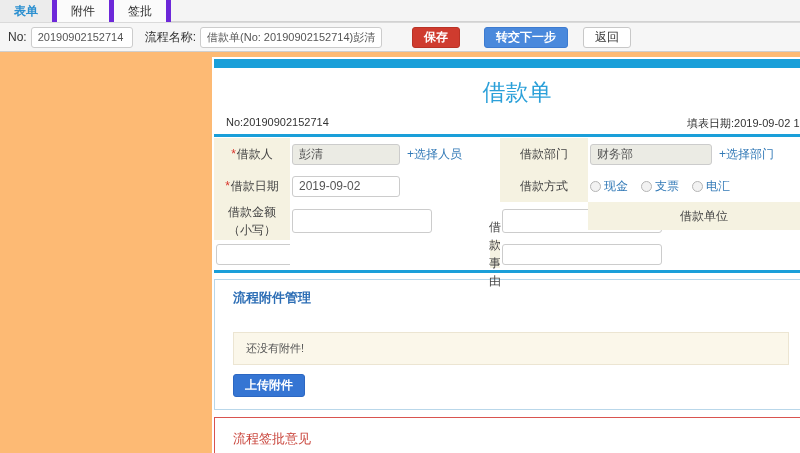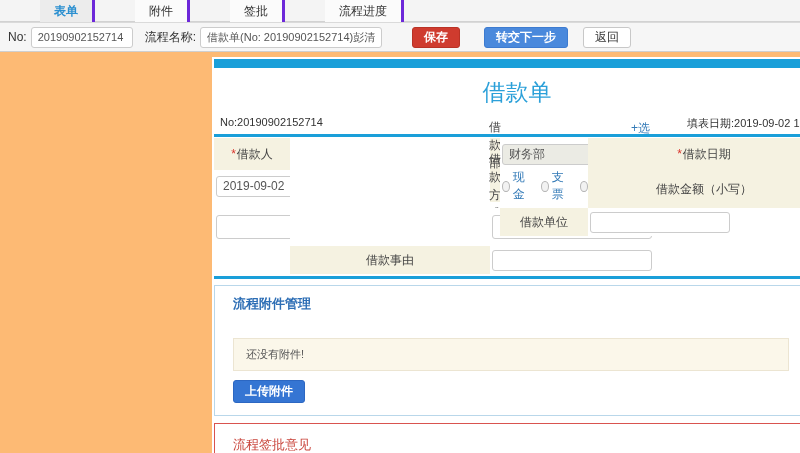--- a/index.html
+++ b/index.html
@@ -5,42 +5,42 @@
   * { margin:0; padding:0; box-sizing:border-box; }
   html,body { width:800px; height:453px; }
   body {
     position:relative; overflow:hidden; background:#dadada;
     font-family:"Liberation Sans","DejaVu Sans",sans-serif; font-size:12px; color:#333;
   }
   
   .tabbar { position:absolute; top:0; left:0; width:800px; height:22px;
     background:#f4f4f4; border-bottom:1px solid #d2d2d2; display:flex; }
   .tab { height:22px; padding:0 14px; display:flex; align-items:center; justify-content:center;
-    background:#fbfbfb; border-right:3px solid #6d28d9; font-size:12px; color:#333; cursor:pointer;margin-left:40px; }
+    background:#fbfbfb; border-right:5px solid #6d28d9; font-size:12px; color:#333; cursor:pointer; }
   .tab.active { background:#ececec; color:#2a8fd0; font-weight:bold; }
   
   .cmdbar { position:absolute; top:23px; left:0; width:800px; height:29px; background:#f6f6f6;
     border-bottom:1px solid #cfcfcf; display:flex; align-items:center; padding-left:8px; }
   .cmdbar label { font-size:12px; color:#333; margin-right:4px; }
   .cmdbar input { height:21px; border:1px solid #ccc; border-radius:3px; background:#fff;
     font-family:inherit; font-size:11px; color:#555; padding:0 6px; }
   .no-input { width:102px; margin-right:12px; }
   .name-input { width:182px; margin-right:30px; }
   .btn { display:inline-flex; align-items:center; justify-content:center; height:21px;
     padding:0 11px; border-radius:3px; font-size:12px; font-weight:bold; cursor:pointer; border:1px solid transparent; }
   .btn-save { background:#cf3b2e; border-color:#b93225; color:#fff; margin-right:24px; }
   .btn-forward { background:#4a89dc; border-color:#3d7bd0; color:#fff; margin-right:15px; }
   .btn-back { background:#fff; border-color:#c8c8c8; color:#333; font-weight:normal; }
   
   .page { position:absolute; top:52px; left:0; width:800px; height:401px; background:#fdba74; }
   .panel { position:absolute; left:212px; top:5px; width:610px; height:396px; background:#fff; padding:2px; }
   .bluebar { height:9px; background:#1a9fd9; }
   .doc-title { text-align:center; font-size:23px; color:#2ba0d9; margin:9px 0 7px; }
   .meta { position:relative; height:16px; font-size:11px; color:#333; }
-  .meta .no-text { position:absolute; left:6px; top:1px; }
+  .meta .no-text { position:absolute; left:12px; top:1px; }
   .meta .date-text { position:absolute; left:473px; top:1px; white-space:nowrap; }
   .blueline { height:3px; background:#1a9fd9; margin-top:3px; }
   
   .ftable { display:grid; grid-template-columns:76px 200px 10px 88px auto;
     grid-auto-rows:min-content; margin-top:1px; }
   .lcell { background:#f5f2e1; display:flex; align-items:center; justify-content:center;
     text-align:center; font-size:12px; color:#444; padding:2px 4px; line-height:1.5; }
   .fcell { background:#fff; display:flex; align-items:center; padding-left:2px; }
   .gapcell { background:#fff; }
   .r1 { height:32px; } .r2 { height:32px; } .r3 { height:38px; } .r4 { height:28px; }
@@ -80,21 +80,20 @@
     width:56px; height:19px; border:1px solid #ccc; border-radius:2px; padding:0 5px;
     font-size:11px; color:#555; cursor:pointer; margin-left:3px; background:#fff; }
 </style>
 </head>
 <body>
 
 <div class="tabbar">
   <div class="tab active">表单</div>
   <div class="tab">附件</div>
   <div class="tab">签批</div>
-  <div class="tab">流程进度</div>
 </div>
 
 <div class="cmdbar">
   <label>No:</label>
   <input class="no-input" value="20190902152714" style="">
   <label>流程名称:</label>
   <input class="name-input" value="借款单(No: 20190902152714)彭清" style="">
   <span class="btn btn-save">保存</span>
   <span class="btn btn-forward">转交下一步</span>
   <span class="btn btn-back">返回</span>
@@ -108,20 +107,24 @@
       <span class="no-text">No:20190902152714</span>
       <span class="date-text">填表日期:2019-09-02 15:27:1</span>
     </div>
     <div class="blueline"></div>
 
     <div class="ftable">
 
       <div class="lcell r1">
         <span><span class="req">*</span><span>借款人</span></span>
       </div>
+      <div class="fcell r1">
+        <input class="w108 ro" readonly="" value="彭清" style="">
+        <a class="sel-link">+选择人员</a>
+      </div>
       <div class="gapcell r1"></div>
       <div class="lcell r1">
         <span>借款部门</span>
       </div>
       <div class="fcell r1">
         <input class="w122 ro" readonly="" value="财务部" style="">
         <a class="sel-link">+选择部门</a>
       </div>
 
       <div class="lcell r2">

